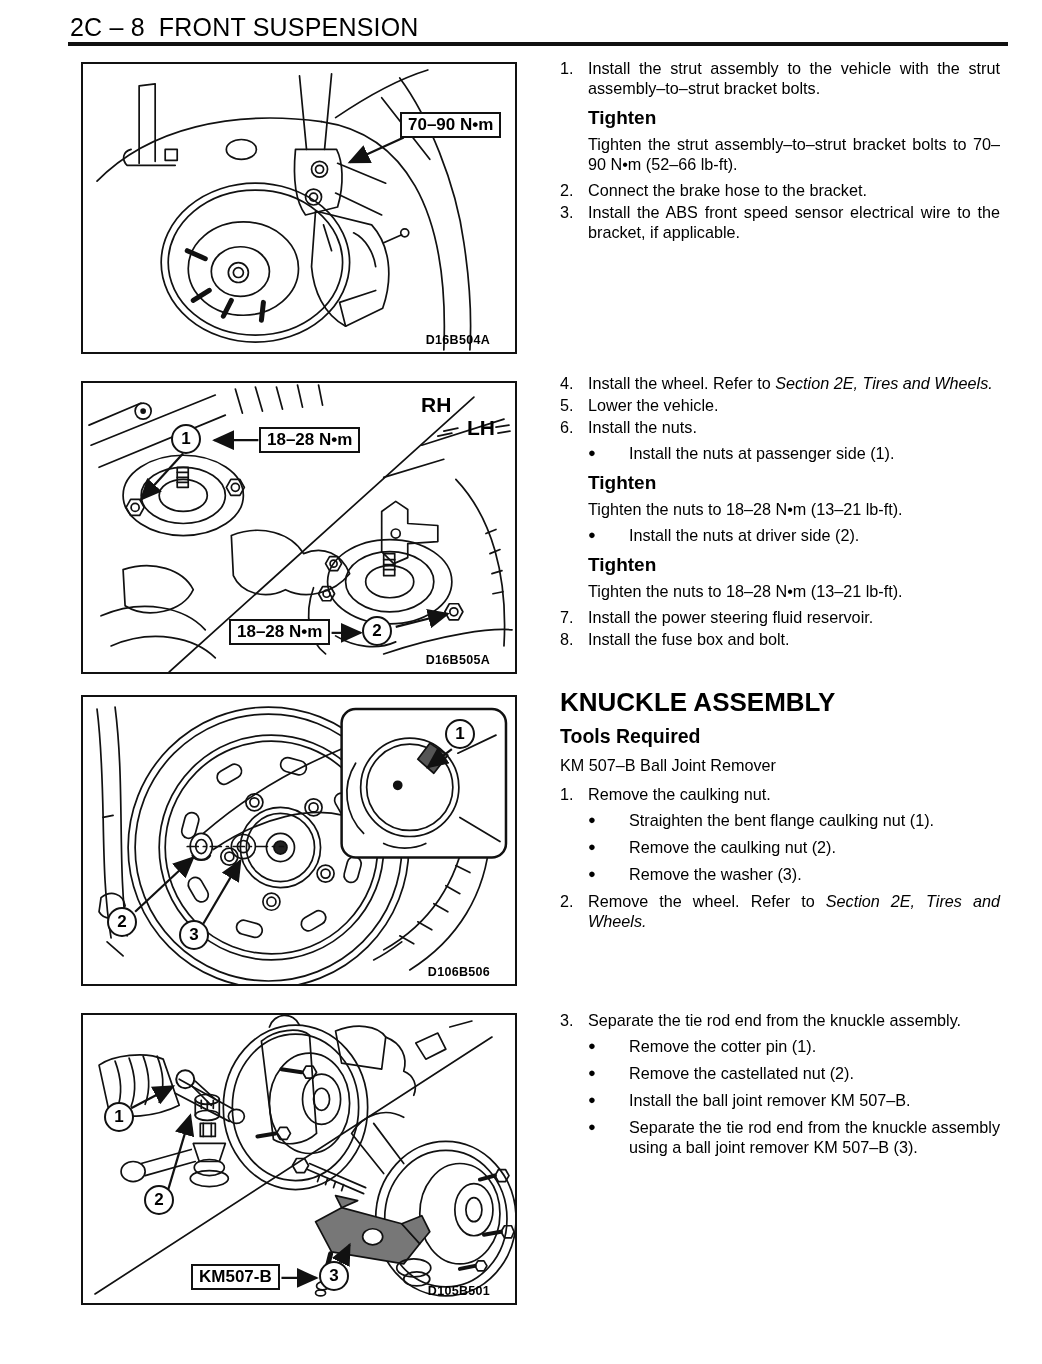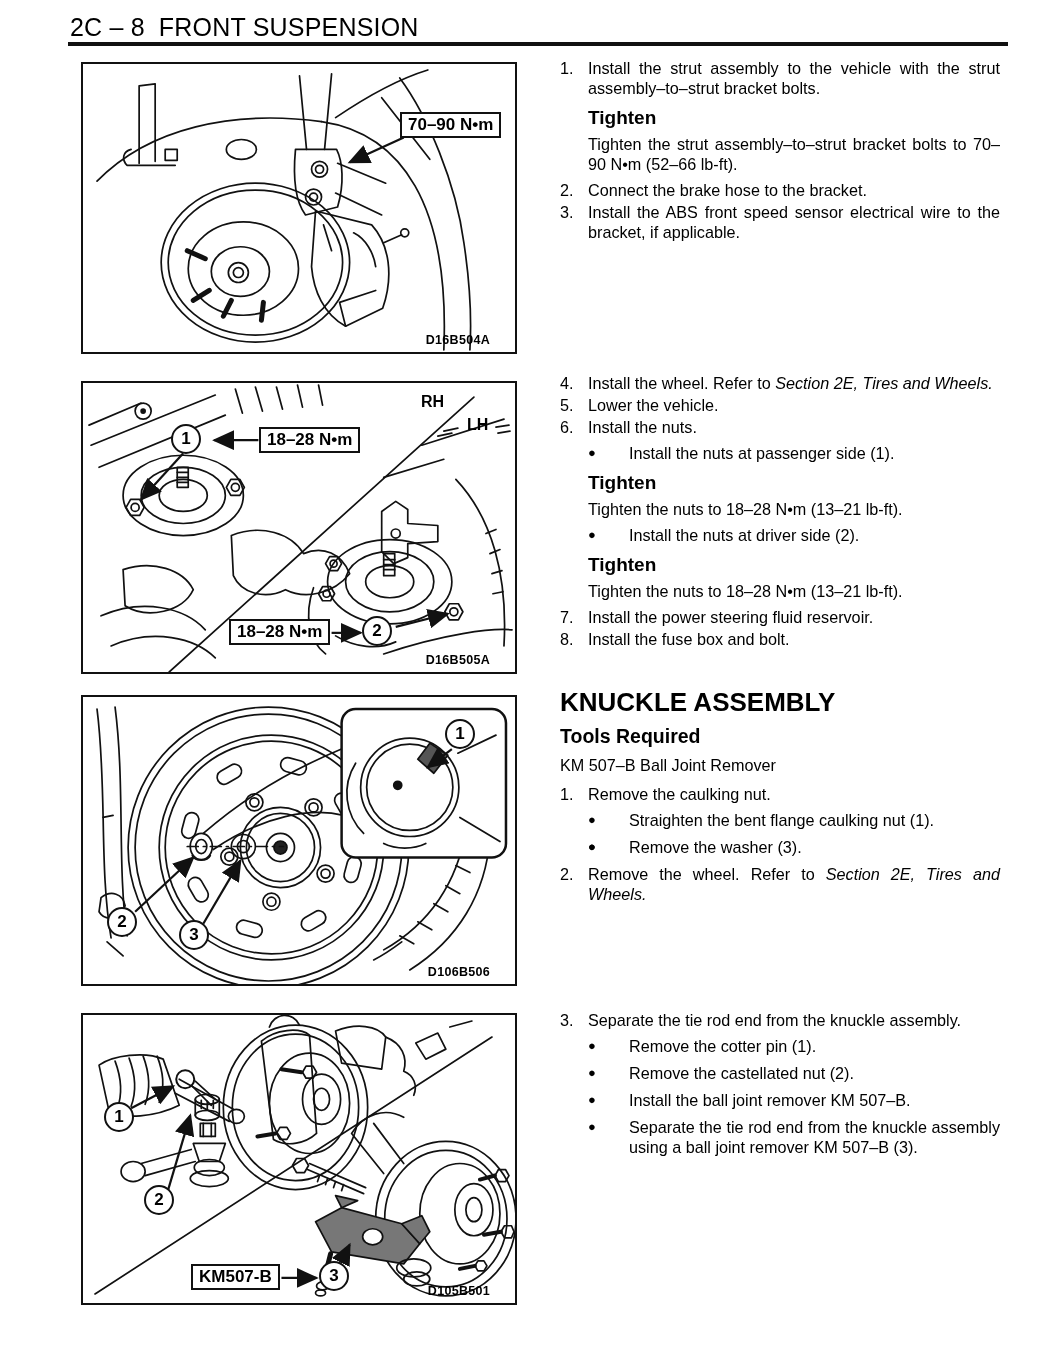--- a/index.html
+++ b/index.html
@@ -13,21 +13,21 @@
   .hdr { position:absolute; left:70px; top:13px; font-size:25px; letter-spacing:.2px; white-space:nowrap; }
   .hdr .code { margin-right:14px; }
   .hdr-rule { position:absolute; left:68px; top:42px; width:940px; height:4px; background:#111; }
   
   .fig { position:absolute; left:81px; width:436px; border:2.5px solid #111; background:#fff; box-sizing:border-box; }
   .fig svg { display:block; width:100%; height:100%; }
   .fig-code { position:absolute; right:25px; bottom:5px; font-weight:bold; font-size:12.5px; letter-spacing:.3px; }
   .callout-box { position:absolute; border:2px solid #111; background:#fff; font-weight:bold; font-size:17px; line-height:22px; padding:0 6px; white-space:nowrap; }
   .circ { position:absolute; width:26px; height:26px; border:2.5px solid #111; border-radius:50%;
           background:#fff; font-weight:bold; font-size:17px; line-height:26px; text-align:center; }
-  .side-label { position:absolute; font-weight:bold; font-size:16px; }
+  .side-label { position:absolute; font-weight:bold; font-size:21px; }
   
   .col { position:absolute; left:560px; width:440px; font-size:16.2px; line-height:20px; }
   .col h1 { font-size:26px; line-height:28px; font-weight:bold; margin:0 0 9px 0; }
   .col h2 { font-size:19.5px; line-height:22px; font-weight:bold; margin:0 0 8px 0; }
   .col h3 { font-size:19px; line-height:21px; font-weight:bold; margin:9px 0 6px 28px; }
   .li { position:relative; margin:0 0 2px 0; }
   .li .num { position:absolute; left:0; top:0; }
   .li .body { display:block; margin-left:28px; text-align:justify; }
   .bullet { position:relative; margin:6px 0 7px 0; }
   .bullet .dot { position:absolute; left:28px; top:0; font-size:13px; }
@@ -354,20 +354,21 @@
     <div class="li">
       <span class="num">1.</span>
       <span class="body">Remove the caulking nut.</span>
     </div>
     <div class="bullet">
       <span class="dot">●</span>
       <span class="body">Straighten the bent flange caulking nut (1).</span>
     </div>
     <div class="bullet">
       <span class="dot">●</span>
+      <span class="body">Remove the caulking nut (2).</span>
     </div>
     <div class="bullet">
       <span class="dot">●</span>
       <span class="body">Remove the washer (3).</span>
     </div>
     <div class="li">
       <span class="num">2.</span>
       <span class="body"><span>Remove the wheel. Refer to </span><em>Section 2E, Tires and Wheels.</em></span>
     </div>
   </div>

